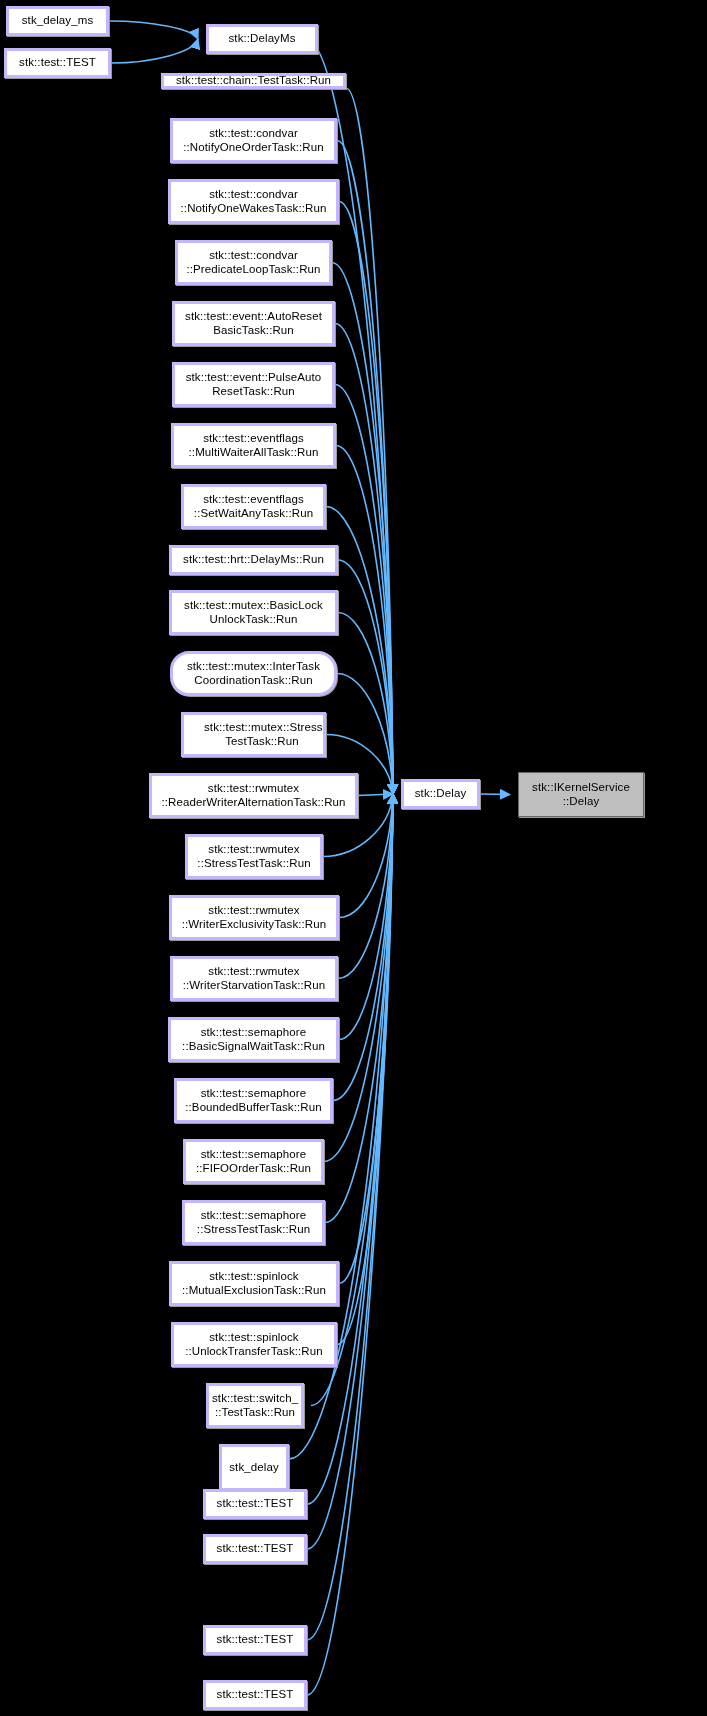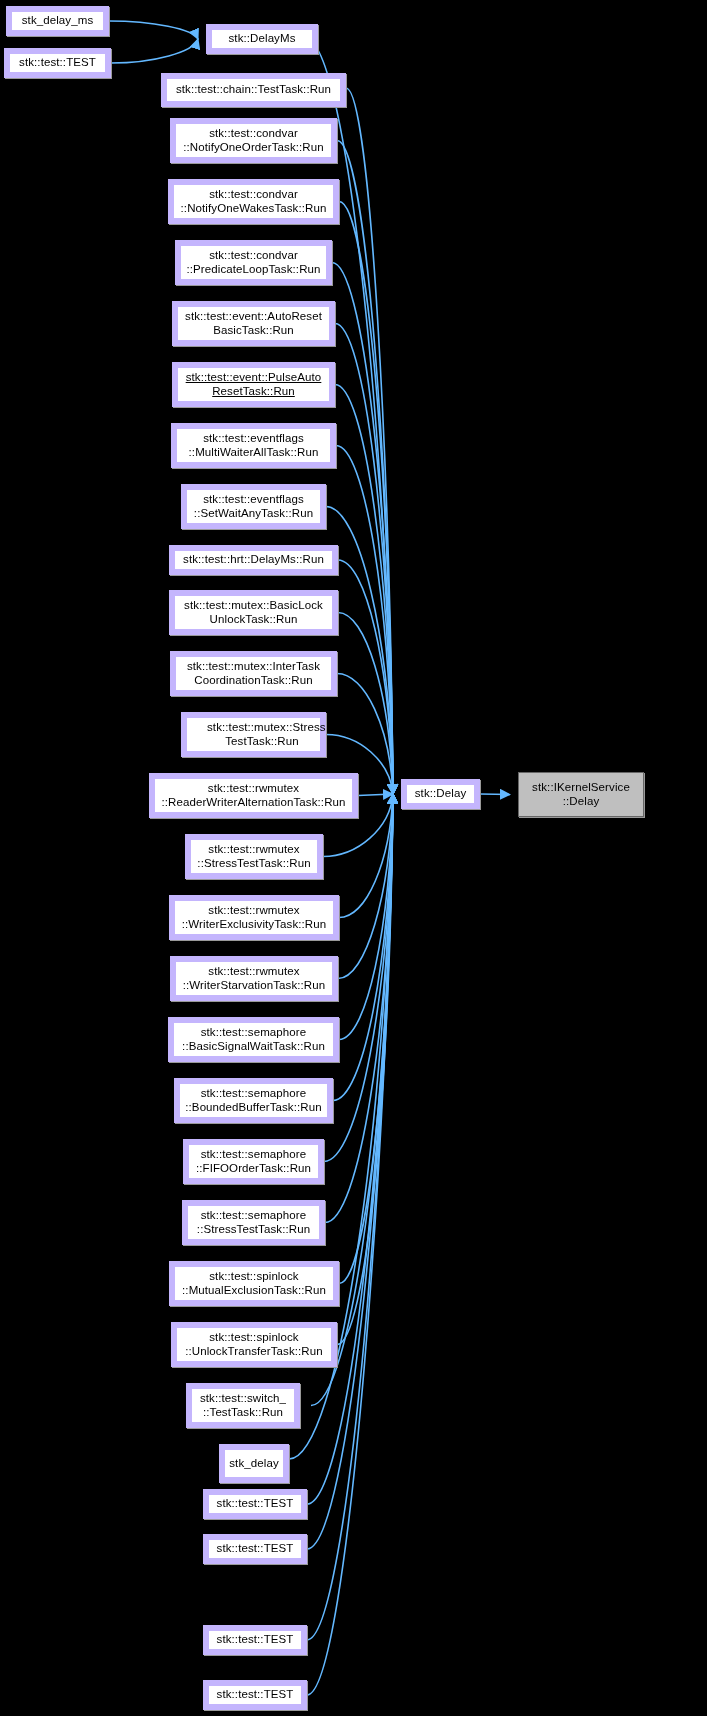--- a/index.html
+++ b/index.html
@@ -26,21 +26,21 @@
     pointer-events: none;
   }
   .node {
     position: absolute;
     box-sizing: border-box;
     display: flex;
     align-items: center;
     justify-content: center;
     text-align: center;
     background: #ffffff;
-    border: 6px solid #c4b5fd;
+    border: 3px solid #c4b5fd;
     box-shadow: 1px 1px 0 0 #999999;
     color: #000000;
     font-size: 11.5px;
     line-height: 13.5px;
     letter-spacing: 0.1px;
     white-space: pre-line;
     padding: 0 3px;
   }
   .node.highlight {
     background: #bfbfbf;
@@ -93,39 +93,39 @@
         <path d="M 307 1549 C 348.85 1549, 388.84 1124, 393 794" fill="none" stroke="#63b8ff" stroke-width="1.6" marker-end="url(#arrow)"></path>
         <path d="M 307 1640 C 348.85 1640, 388.84 1124, 393 794" fill="none" stroke="#63b8ff" stroke-width="1.6" marker-end="url(#arrow)"></path>
         <path d="M 307 1695 C 348.85 1695, 388.84 1124, 393 794" fill="none" stroke="#63b8ff" stroke-width="1.6" marker-end="url(#arrow)"></path>
         <path d="M 480 794 L 510 794.5" fill="none" stroke="#63b8ff" stroke-width="1.6" marker-end="url(#arrow)"></path>
       </g>
   </svg>
   <div id="nodes">
       <div class="node" style="left: 6px; top: 6px; width: 103px; height: 30px;"><span class="node-label">stk_delay_ms</span></div>
       <div class="node" style="left: 4px; top: 48px; width: 107px; height: 30px;"><span class="node-label">stk::test::TEST</span></div>
       <div class="node" style="left: 206px; top: 24px; width: 112px; height: 30px;"><span class="node-label">stk::DelayMs</span></div>
-      <div class="node" style="left: 161px; top: 73px; width: 185px; height: 34px;"><span class="node-label">stk::test::chain::TestTask::Run</span></div>
+      <div class="node" style="left: 161px; top: 73px; width: 185px; height: 16px;"><span class="node-label">stk::test::chain::TestTask::Run</span></div>
       <div class="node" style="left: 170px; top: 118px; width: 167px; height: 45px;"><span class="node-label">stk::test::condvar
 ::NotifyOneOrderTask::Run</span></div>
       <div class="node" style="left: 168px; top: 179px; width: 171px; height: 45px;"><span class="node-label">stk::test::condvar
 ::NotifyOneWakesTask::Run</span></div>
       <div class="node" style="left: 175px; top: 240px; width: 157px; height: 45px;"><span class="node-label">stk::test::condvar
 ::PredicateLoopTask::Run</span></div>
       <div class="node" style="left: 172px; top: 301px; width: 163px; height: 45px; align-items: center;"><span class="node-label">stk::test::event::AutoReset
 BasicTask::Run</span></div>
-      <div class="node" style="left: 172px; top: 362px; width: 163px; height: 45px; text-decoration: underline;"><span class="node-label">stk::test::event::PulseAuto
+      <div class="node" style="left: 172px; top: 362px; width: 163px; height: 45px;"><span class="node-label">stk::test::event::PulseAuto
 ResetTask::Run</span></div>
       <div class="node" style="left: 171px; top: 423px; width: 165px; height: 45px;"><span class="node-label">stk::test::eventflags
 ::MultiWaiterAllTask::Run</span></div>
       <div class="node" style="left: 181px; top: 484px; width: 145px; height: 45px;"><span class="node-label">stk::test::eventflags
 ::SetWaitAnyTask::Run</span></div>
       <div class="node" style="left: 169px; top: 545px; width: 169px; height: 30px;"><span class="node-label">stk::test::hrt::DelayMs::Run</span></div>
       <div class="node" style="left: 169px; top: 590px; width: 169px; height: 45px;"><span class="node-label">stk::test::mutex::BasicLock
 UnlockTask::Run</span></div>
-      <div class="node" style="left: 170px; top: 651px; width: 167px; height: 45px;"><span class="node-label">stk::test::mutex::InterTask
+      <div class="node" style="left: 170px; top: 651px; width: 167px; height: 45px; border-radius: 19px;"><span class="node-label">stk::test::mutex::InterTask
 CoordinationTask::Run</span></div>
       <div class="node" style="left: 181px; top: 712px; width: 145px; height: 45px; padding-left: 20px;"><span class="node-label">stk::test::mutex::Stress
 TestTask::Run</span></div>
       <div class="node" style="left: 149px; top: 773px; width: 209px; height: 45px;"><span class="node-label">stk::test::rwmutex
 ::ReaderWriterAlternationTask::Run</span></div>
       <div class="node" style="left: 185px; top: 834px; width: 138px; height: 45px;"><span class="node-label">stk::test::rwmutex
 ::StressTestTask::Run</span></div>
       <div class="node" style="left: 169px; top: 895px; width: 170px; height: 45px;"><span class="node-label">stk::test::rwmutex
 ::WriterExclusivityTask::Run</span></div>
       <div class="node" style="left: 170px; top: 956px; width: 168px; height: 45px;"><span class="node-label">stk::test::rwmutex
@@ -135,23 +135,23 @@
       <div class="node" style="left: 174px; top: 1078px; width: 159px; height: 45px;"><span class="node-label">stk::test::semaphore
 ::BoundedBufferTask::Run</span></div>
       <div class="node" style="left: 183px; top: 1139px; width: 141px; height: 45px;"><span class="node-label">stk::test::semaphore
 ::FIFOOrderTask::Run</span></div>
       <div class="node" style="left: 182px; top: 1200px; width: 143px; height: 45px;"><span class="node-label">stk::test::semaphore
 ::StressTestTask::Run</span></div>
       <div class="node" style="left: 169px; top: 1261px; width: 170px; height: 45px;"><span class="node-label">stk::test::spinlock
 ::MutualExclusionTask::Run</span></div>
       <div class="node" style="left: 171px; top: 1322px; width: 166px; height: 45px;"><span class="node-label">stk::test::spinlock
 ::UnlockTransferTask::Run</span></div>
-      <div class="node" style="left: 186px; top: 1383px; width: 114px; height: 45px;"><span class="node-label">stk::test::switch_
+      <div class="node" style="left: 206px; top: 1383px; width: 98px; height: 45px;"><span class="node-label">stk::test::switch_
 ::TestTask::Run</span></div>
-      <div class="node" style="left: 219px; top: 1444px; width: 70px; height: 39px;"><span class="node-label">stk_delay</span></div>
+      <div class="node" style="left: 219px; top: 1444px; width: 70px; height: 47px;"><span class="node-label">stk_delay</span></div>
       <div class="node" style="left: 203px; top: 1489px; width: 104px; height: 30px;"><span class="node-label">stk::test::TEST</span></div>
       <div class="node" style="left: 203px; top: 1534px; width: 104px; height: 30px;"><span class="node-label">stk::test::TEST</span></div>
       <div class="node" style="left: 203px; top: 1625px; width: 104px; height: 30px;"><span class="node-label">stk::test::TEST</span></div>
       <div class="node" style="left: 203px; top: 1680px; width: 104px; height: 30px;"><span class="node-label">stk::test::TEST</span></div>
       <div class="node" style="left: 401px; top: 779px; width: 79px; height: 30px;"><span class="node-label">stk::Delay</span></div>
       <div class="node highlight" style="left: 518px; top: 772px; width: 126px; height: 45px; justify-content: center;"><span class="node-label">stk::IKernelService
 ::Delay</span></div>
     </div>
 </div>
 

